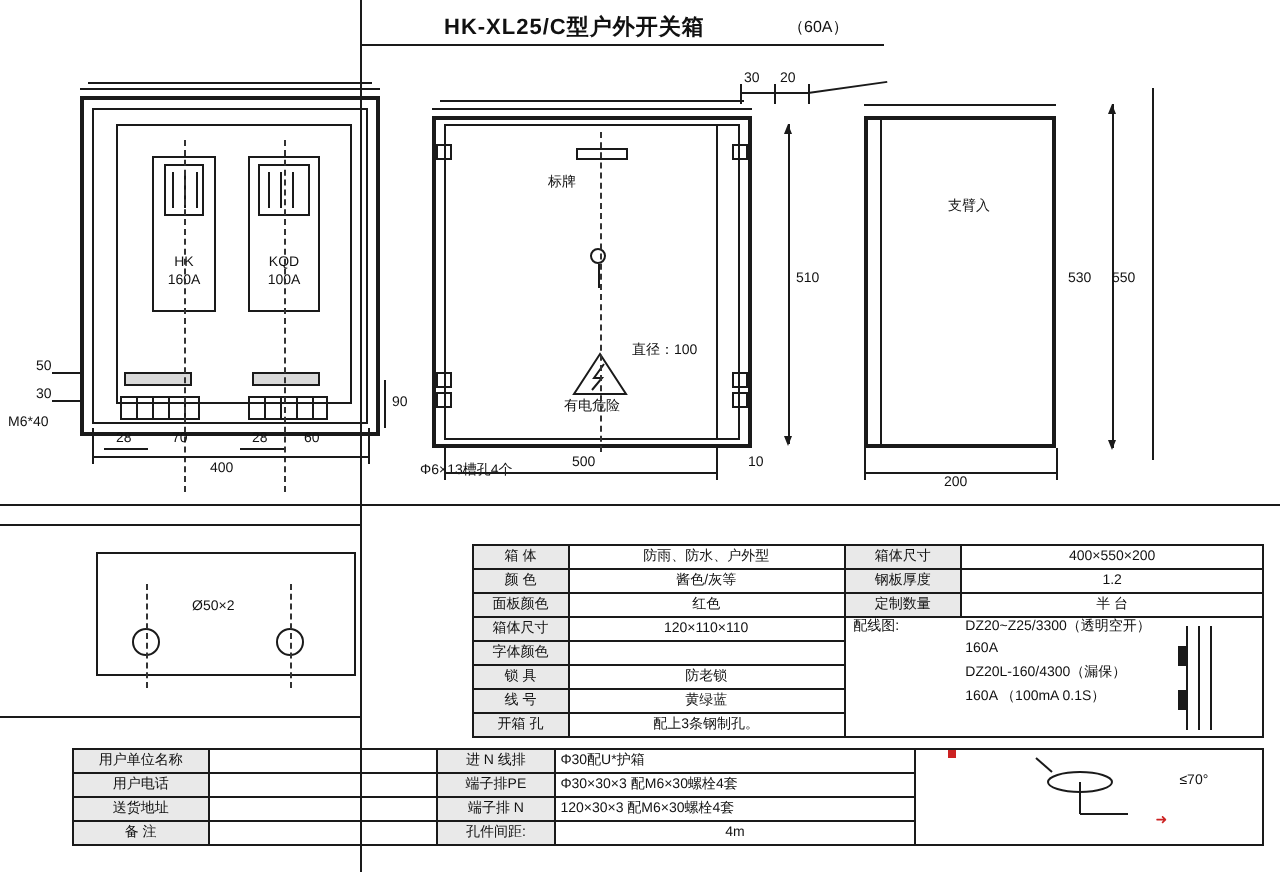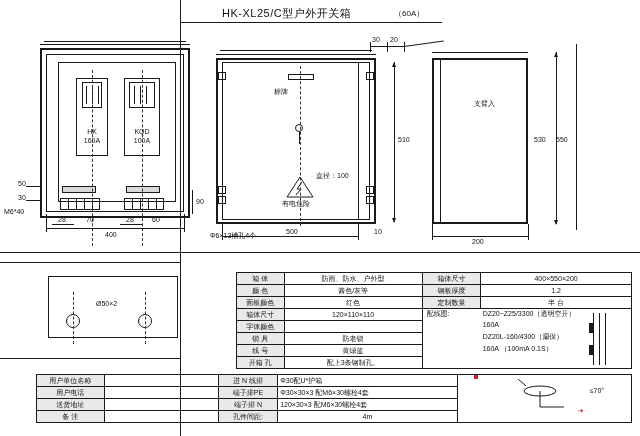--- a/index.html
+++ b/index.html
@@ -7,21 +7,21 @@
     width:640px;height:436px;background:#ffffff;
     font-family:"Liberation Sans","DejaVu Sans",sans-serif;
     color:#111; overflow:hidden; position:relative;
   }
   .sheet{position:absolute;left:0;top:0;width:640px;height:436px;}
   .ln{position:absolute;background:#1a1a1a;}
   .h{height:1px;}
   .v{width:1px;}
   .dash-v{position:absolute;width:0;border-left:1px dashed #333;}
   .txt{position:absolute;white-space:nowrap;font-size:7px;line-height:8px;}
-  .title{position:absolute;font-size:11px;font-weight:normal;letter-spacing:.5px;}
+  .title{position:absolute;font-size:11px;font-weight:bold;letter-spacing:.5px;}
   .sub{position:absolute;font-size:8px;}
   .box{position:absolute;border:1px solid #1a1a1a;box-sizing:border-box;}
   .box2{position:absolute;border:2px solid #1a1a1a;box-sizing:border-box;}
   .circ{position:absolute;border:1px solid #1a1a1a;border-radius:50%;box-sizing:border-box;}
   .tbl{position:absolute;border-collapse:collapse;}
   .tbl td{border:1px solid #1a1a1a;font-size:7px;padding:0 2px;line-height:9px;height:11px;
           white-space:nowrap;overflow:hidden;}
   .c{text-align:center;}
   .gray{background:#e9e9e9;}
   .arrowU{position:absolute;width:0;height:0;border-left:2px solid transparent;border-right:2px solid transparent;border-bottom:5px solid #1a1a1a;}

